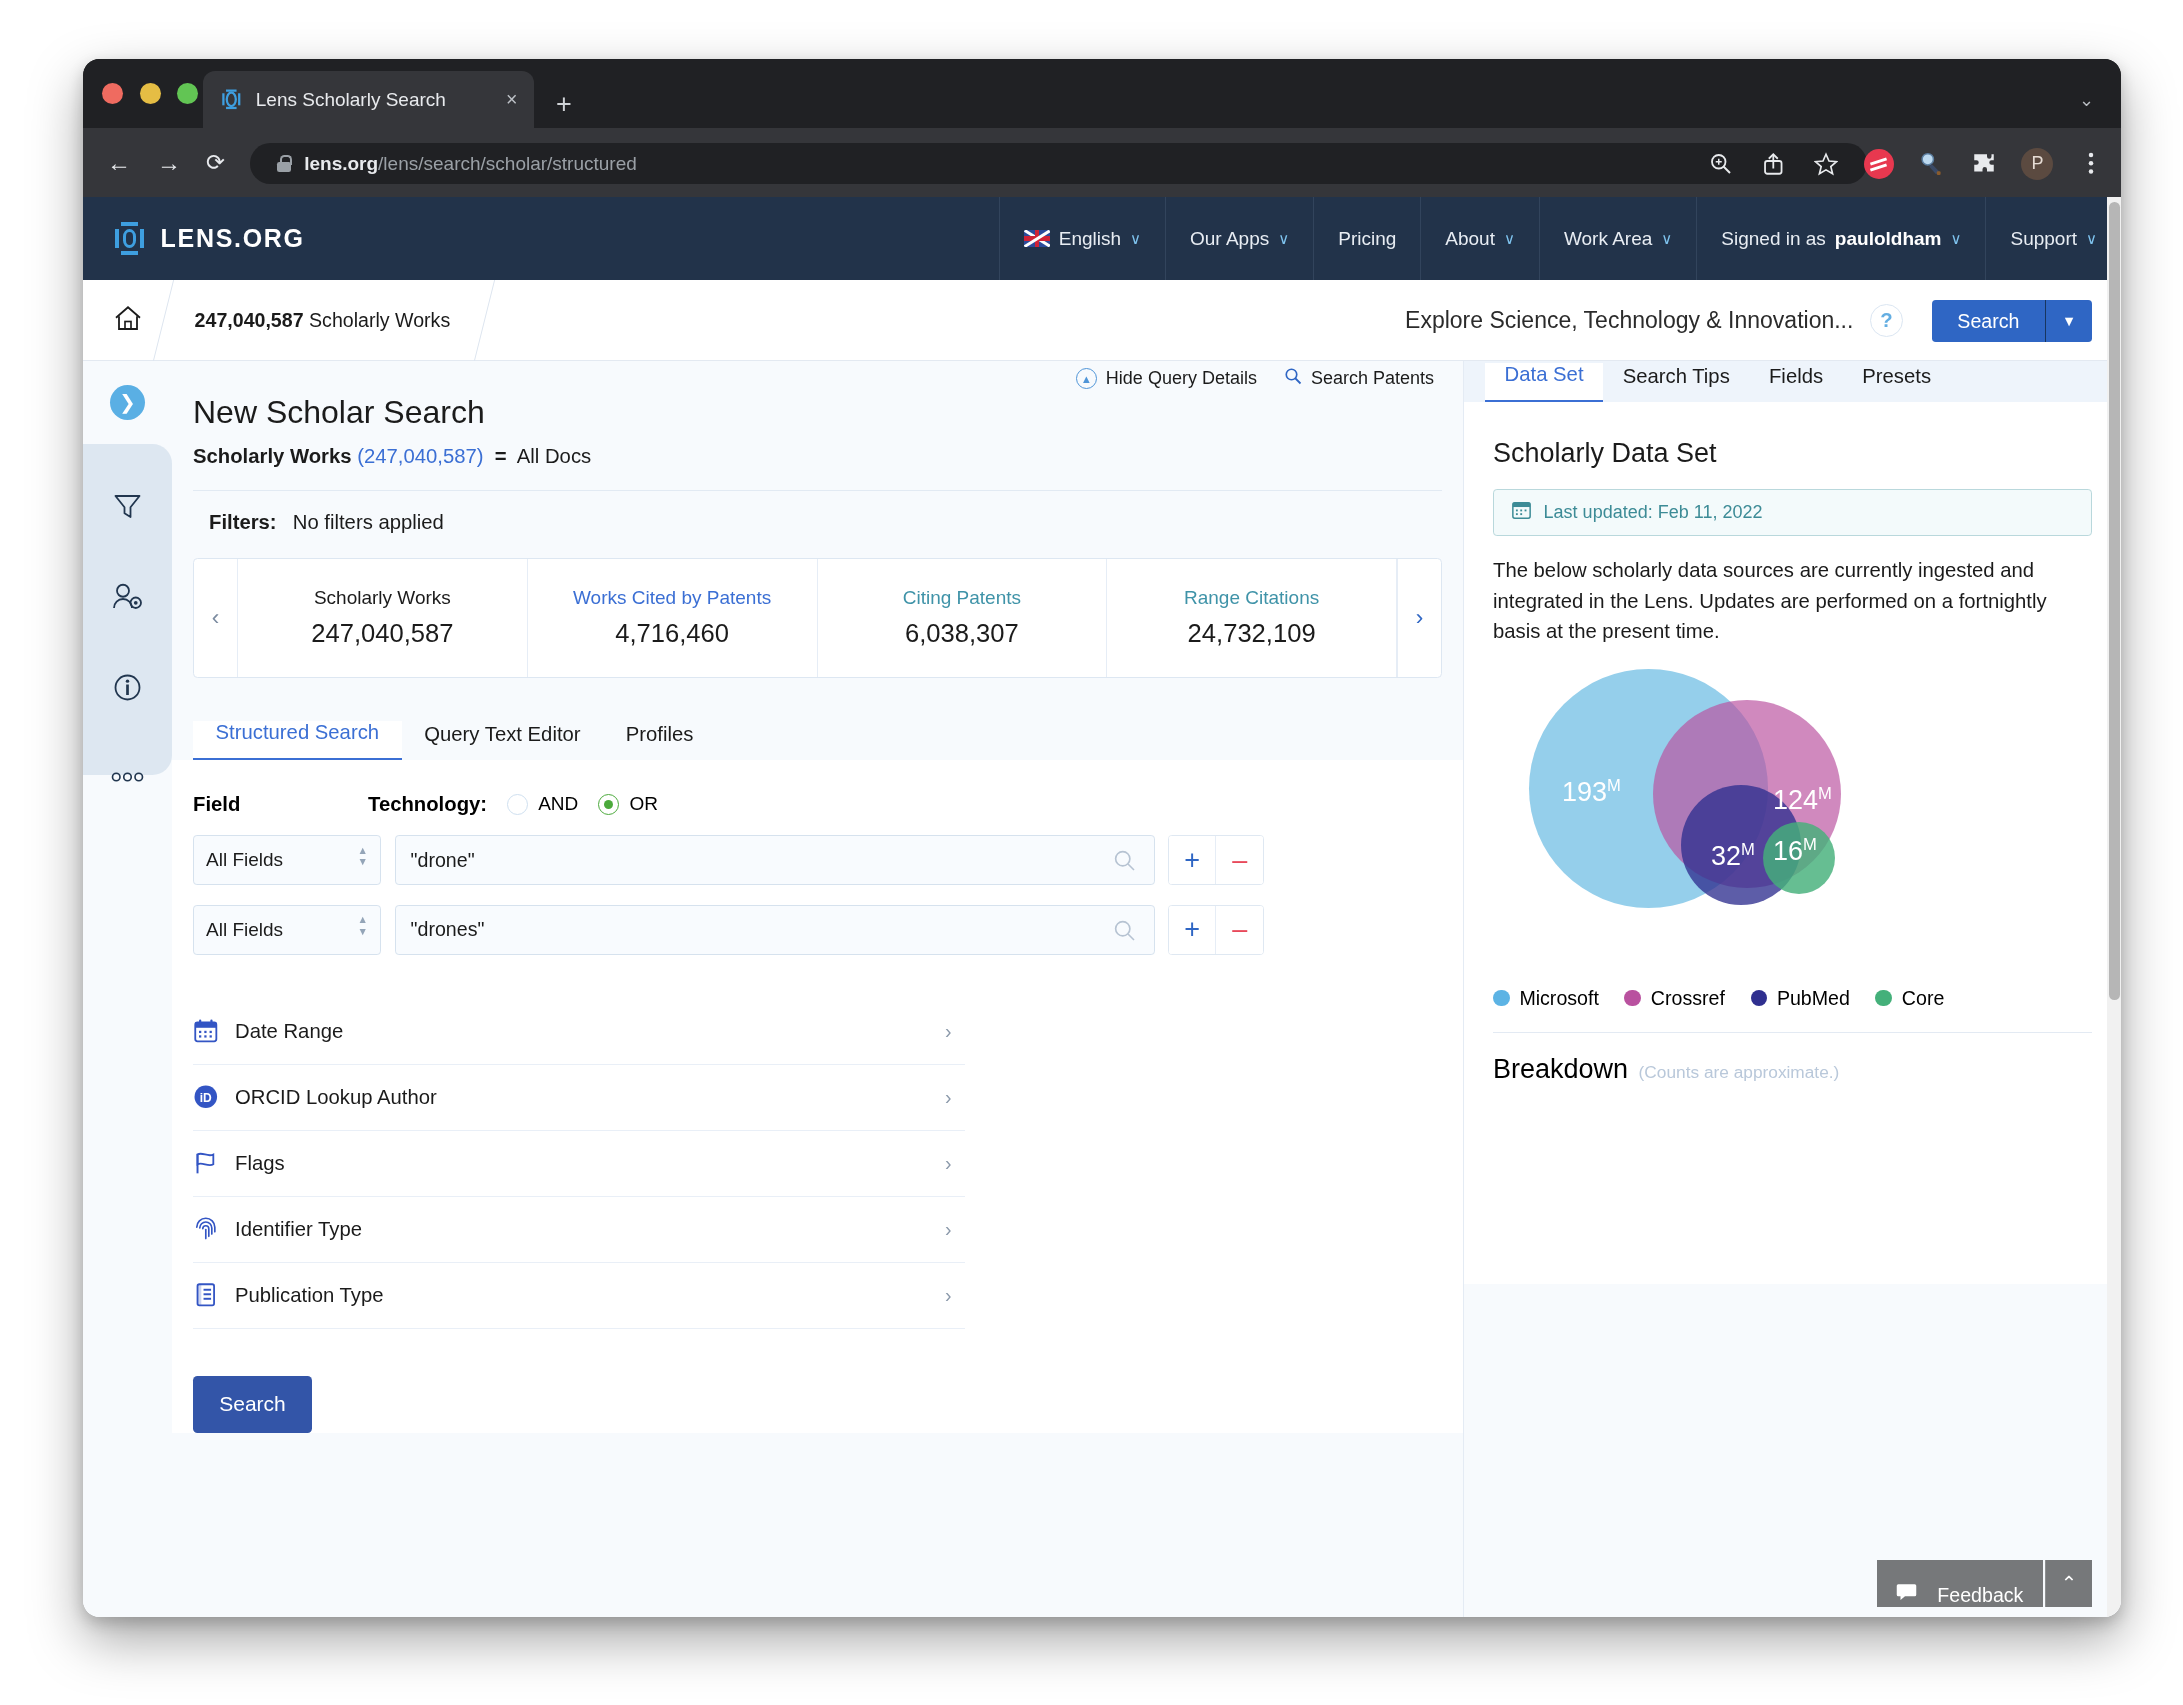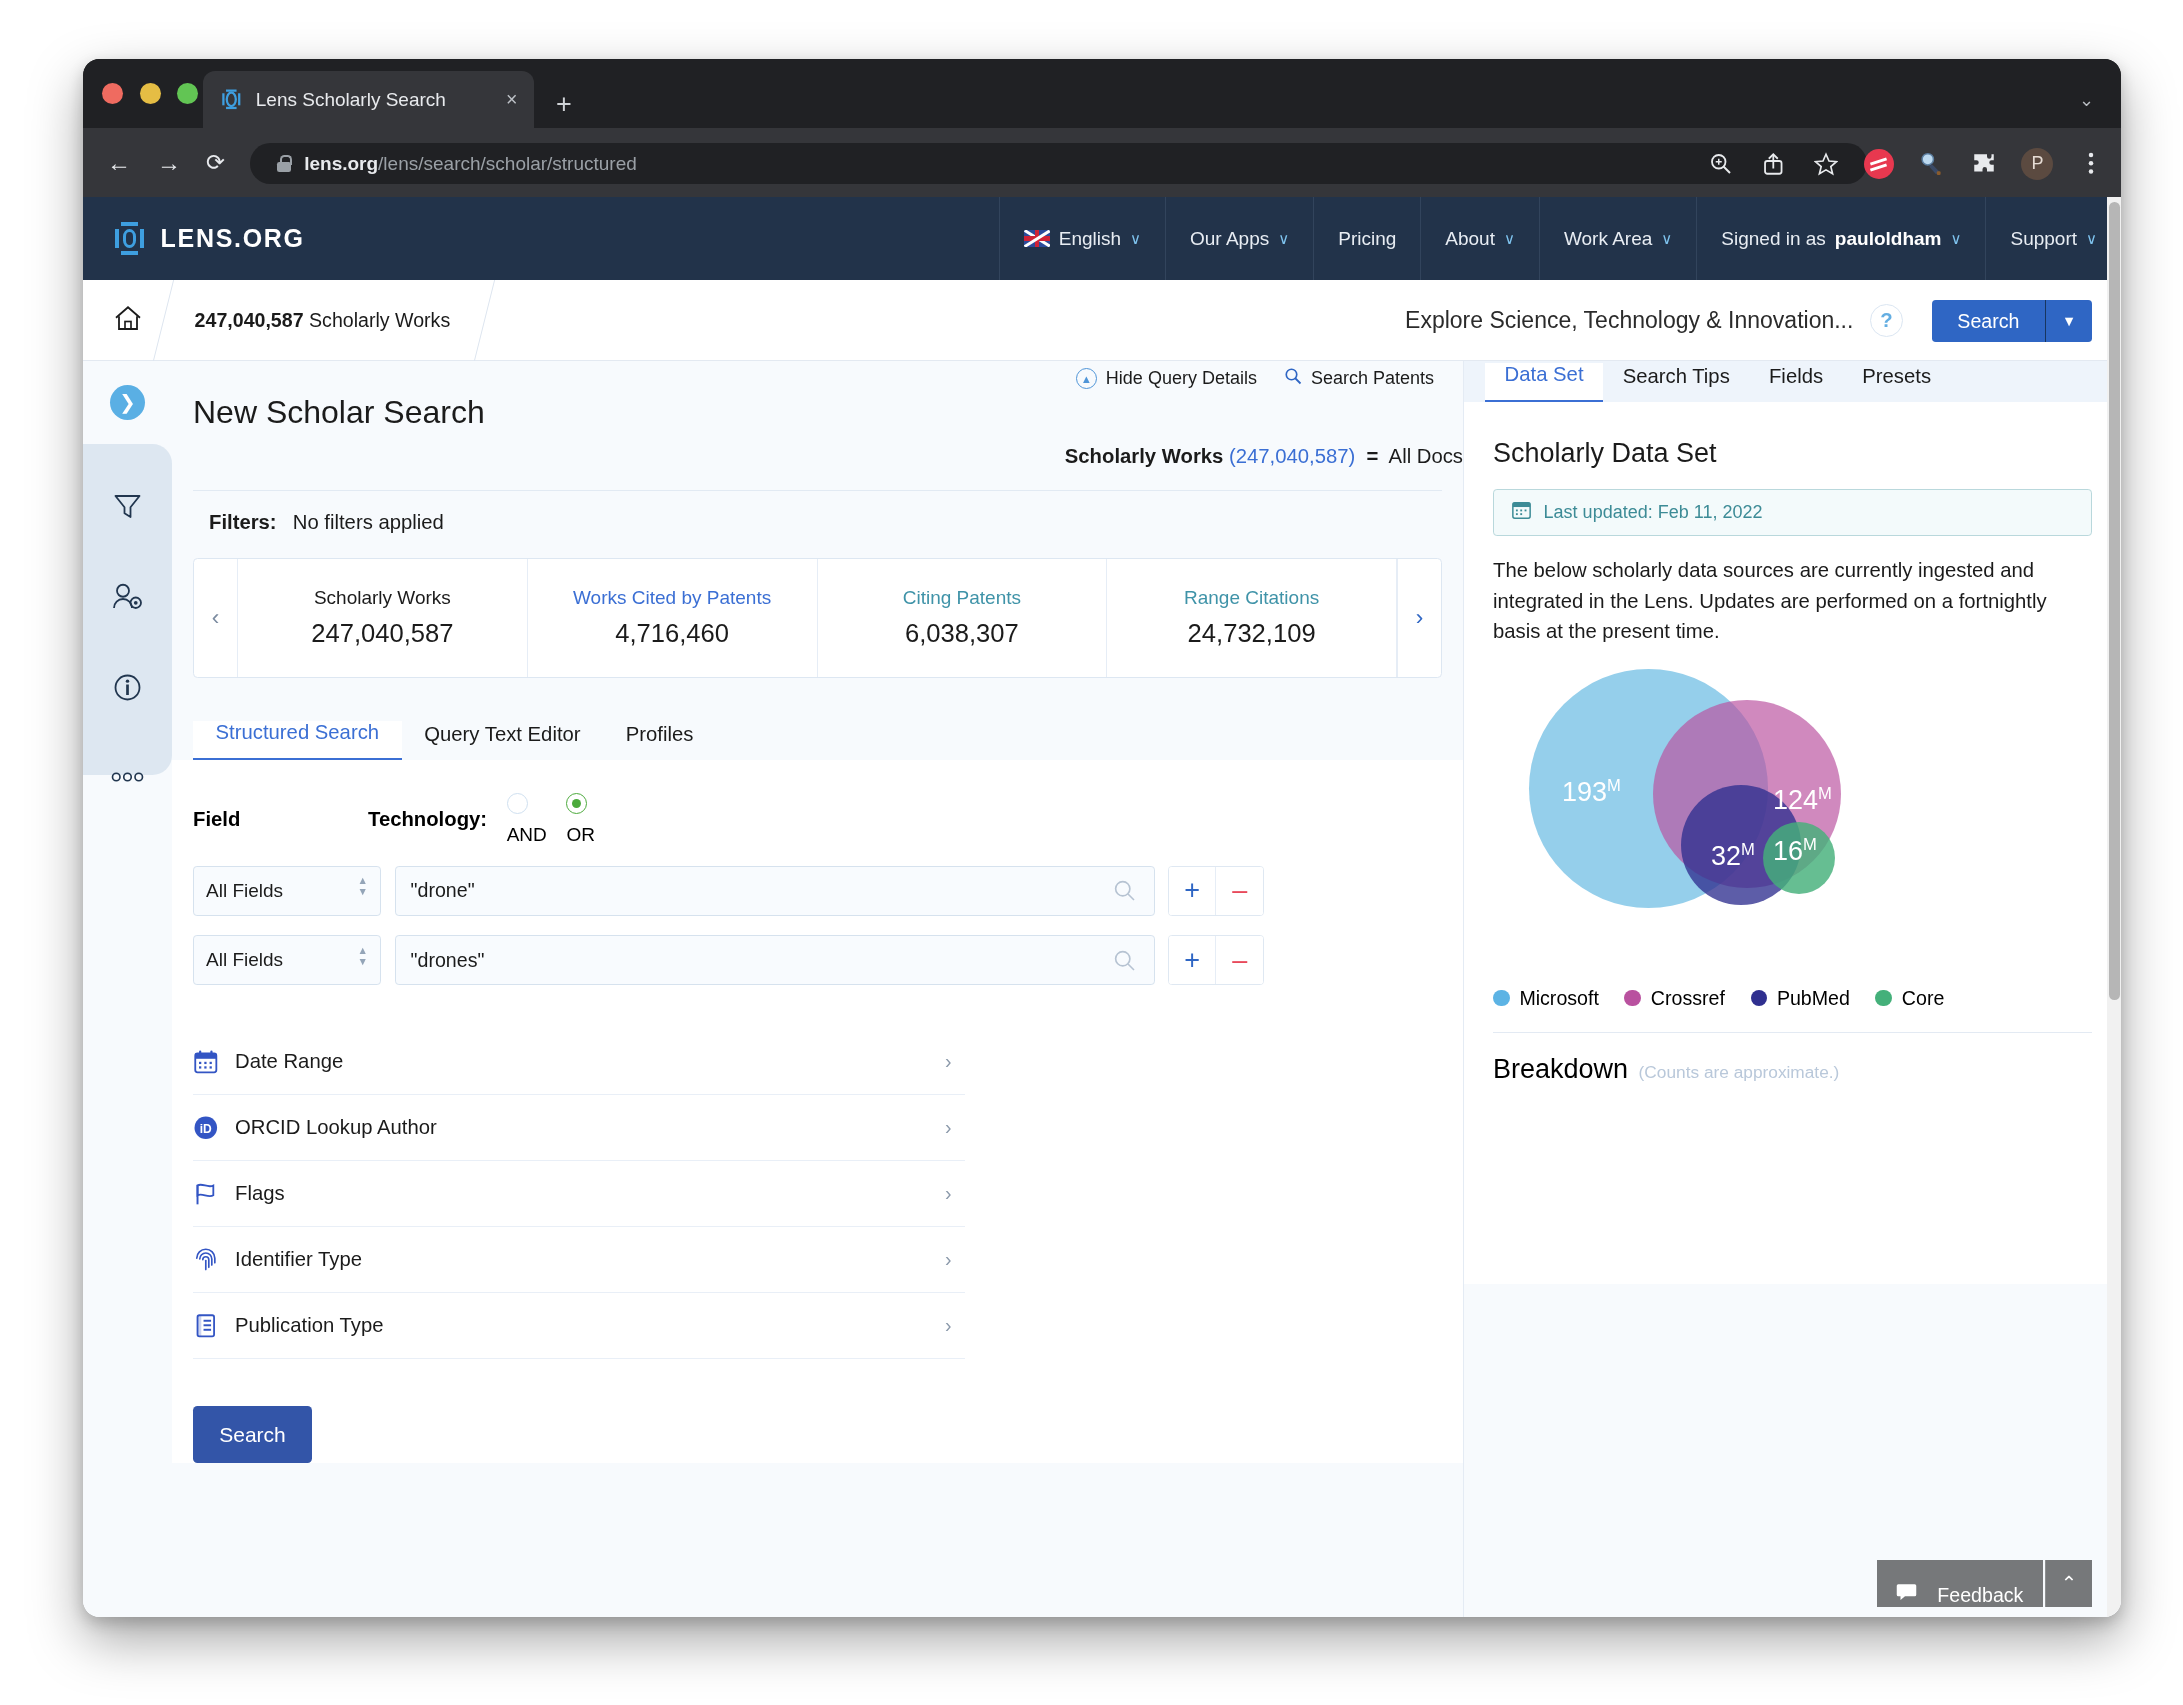--- a/index.html
+++ b/index.html
@@ -107,21 +107,21 @@
 
   
   .rail { width:89px; background:#f7fafd; position:relative; flex:none; }
   .rail-toggle { position:absolute; left:27px; top:24px; width:35px;height:35px;border-radius:50%;background:#5aafe4;color:#fff;display:flex;align-items:center;justify-content:center;font-size:19.6px; }
   .rail-panel { position:absolute; left:0; top:83px; width:89px; height:331px; background:#dde7f1; border-radius:0 19.6px 19.6px 0; }
   .rail-ic { position:absolute; left:0; width:89px; height:45px; display:flex; align-items:center; justify-content:center; color:#21364f; }
 
   
   .content { flex:1; position:relative; }
   .panel-title { padding:33px 0 0 21px; font-size:32px; color:#1b1b1b; font-weight:400; }
-  .queryline { padding:13.6px 0 0 21px; font-size:20.3px; color:#1b1b1b;text-align:right; }
+  .queryline { padding:13.6px 0 0 21px; font-size:20.3px; color:#1b1b1b; }
   .queryline b{font-weight:700;}
   .qcount { color:#3b6fd4; }
   .hr-light { margin:22.6px 21px 0 21px; height:0.8px; background:#e2eaf3; }
   .filters { padding:19.6px 0 0 21px; font-size:20.3px; color:#1b1b1b;margin-left:16px; }
   .filters b{font-weight:700; margin-right:10.5px;}
 
   .stats {
     margin:24px 21px 0 21px; height:120px; background:#fff;
     border:0.8px solid #dde7f2; border-radius:4.5px; display:flex; align-items:stretch;
   }
@@ -135,21 +135,21 @@
   
   .tabs-row { margin:35px 0 0 0; display:flex; align-items:flex-end; position:relative; padding-left:21px; height:47px; }
   .tab-item { font-size:20.3px; color:#1b1b1b; padding:0 22.6px 13.6px 22.6px; }
   .tab-item.active { color:#3b6fd4; border-bottom:2.3px solid #3b6fd4; background:#fff; }
   .tabs-bg { position:absolute; left:0; top:0; height:47px; background:#eef4fb; z-index:-1; }
 
   .form-card { background:#fff; min-height:602px; padding:0 0 0 21px; position:relative; }
   .form-head { display:flex; align-items:center; padding:33px 0 0 0; }
   .lbl-field { font-size:20.3px; font-weight:700; width:175px; }
   .lbl-pred { font-size:20.3px; font-weight:700; margin-left:0; }
-  .radio-wrap { display:flex; gap:10.5px; margin-left:19.6px; font-size:19px;flex-direction:column; }
+  .radio-wrap { display:flex; align-items:center; gap:10.5px; margin-left:19.6px; font-size:19px; }
   .radio { width:21px;height:21px;border-radius:50%;border:1.5px solid #cfe0f0; display:flex;align-items:center;justify-content:center; }
   .radio.on { border-color:#4caa3c; }
   .radio.on:after{content:"";width:9px;height:9px;border-radius:50%;background:#4caa3c;}
 
   .qrow { display:flex; align-items:center; gap:13.6px; margin-top:19.6px; }
   .select {
     width:188px; height:50px; border:0.8px solid #d6e2ee; border-radius:3.8px; background:#f8fbfe;
     display:flex; align-items:center; padding:0 12px; font-size:19px; color:#1b1b1b; position:relative;
   }
   .select .spin { position:absolute; right:12px; top:10.5px; display:flex; flex-direction:column; gap:3.8px; color:#94a5b8; font-size:10.5px; line-height:7.5px; }

